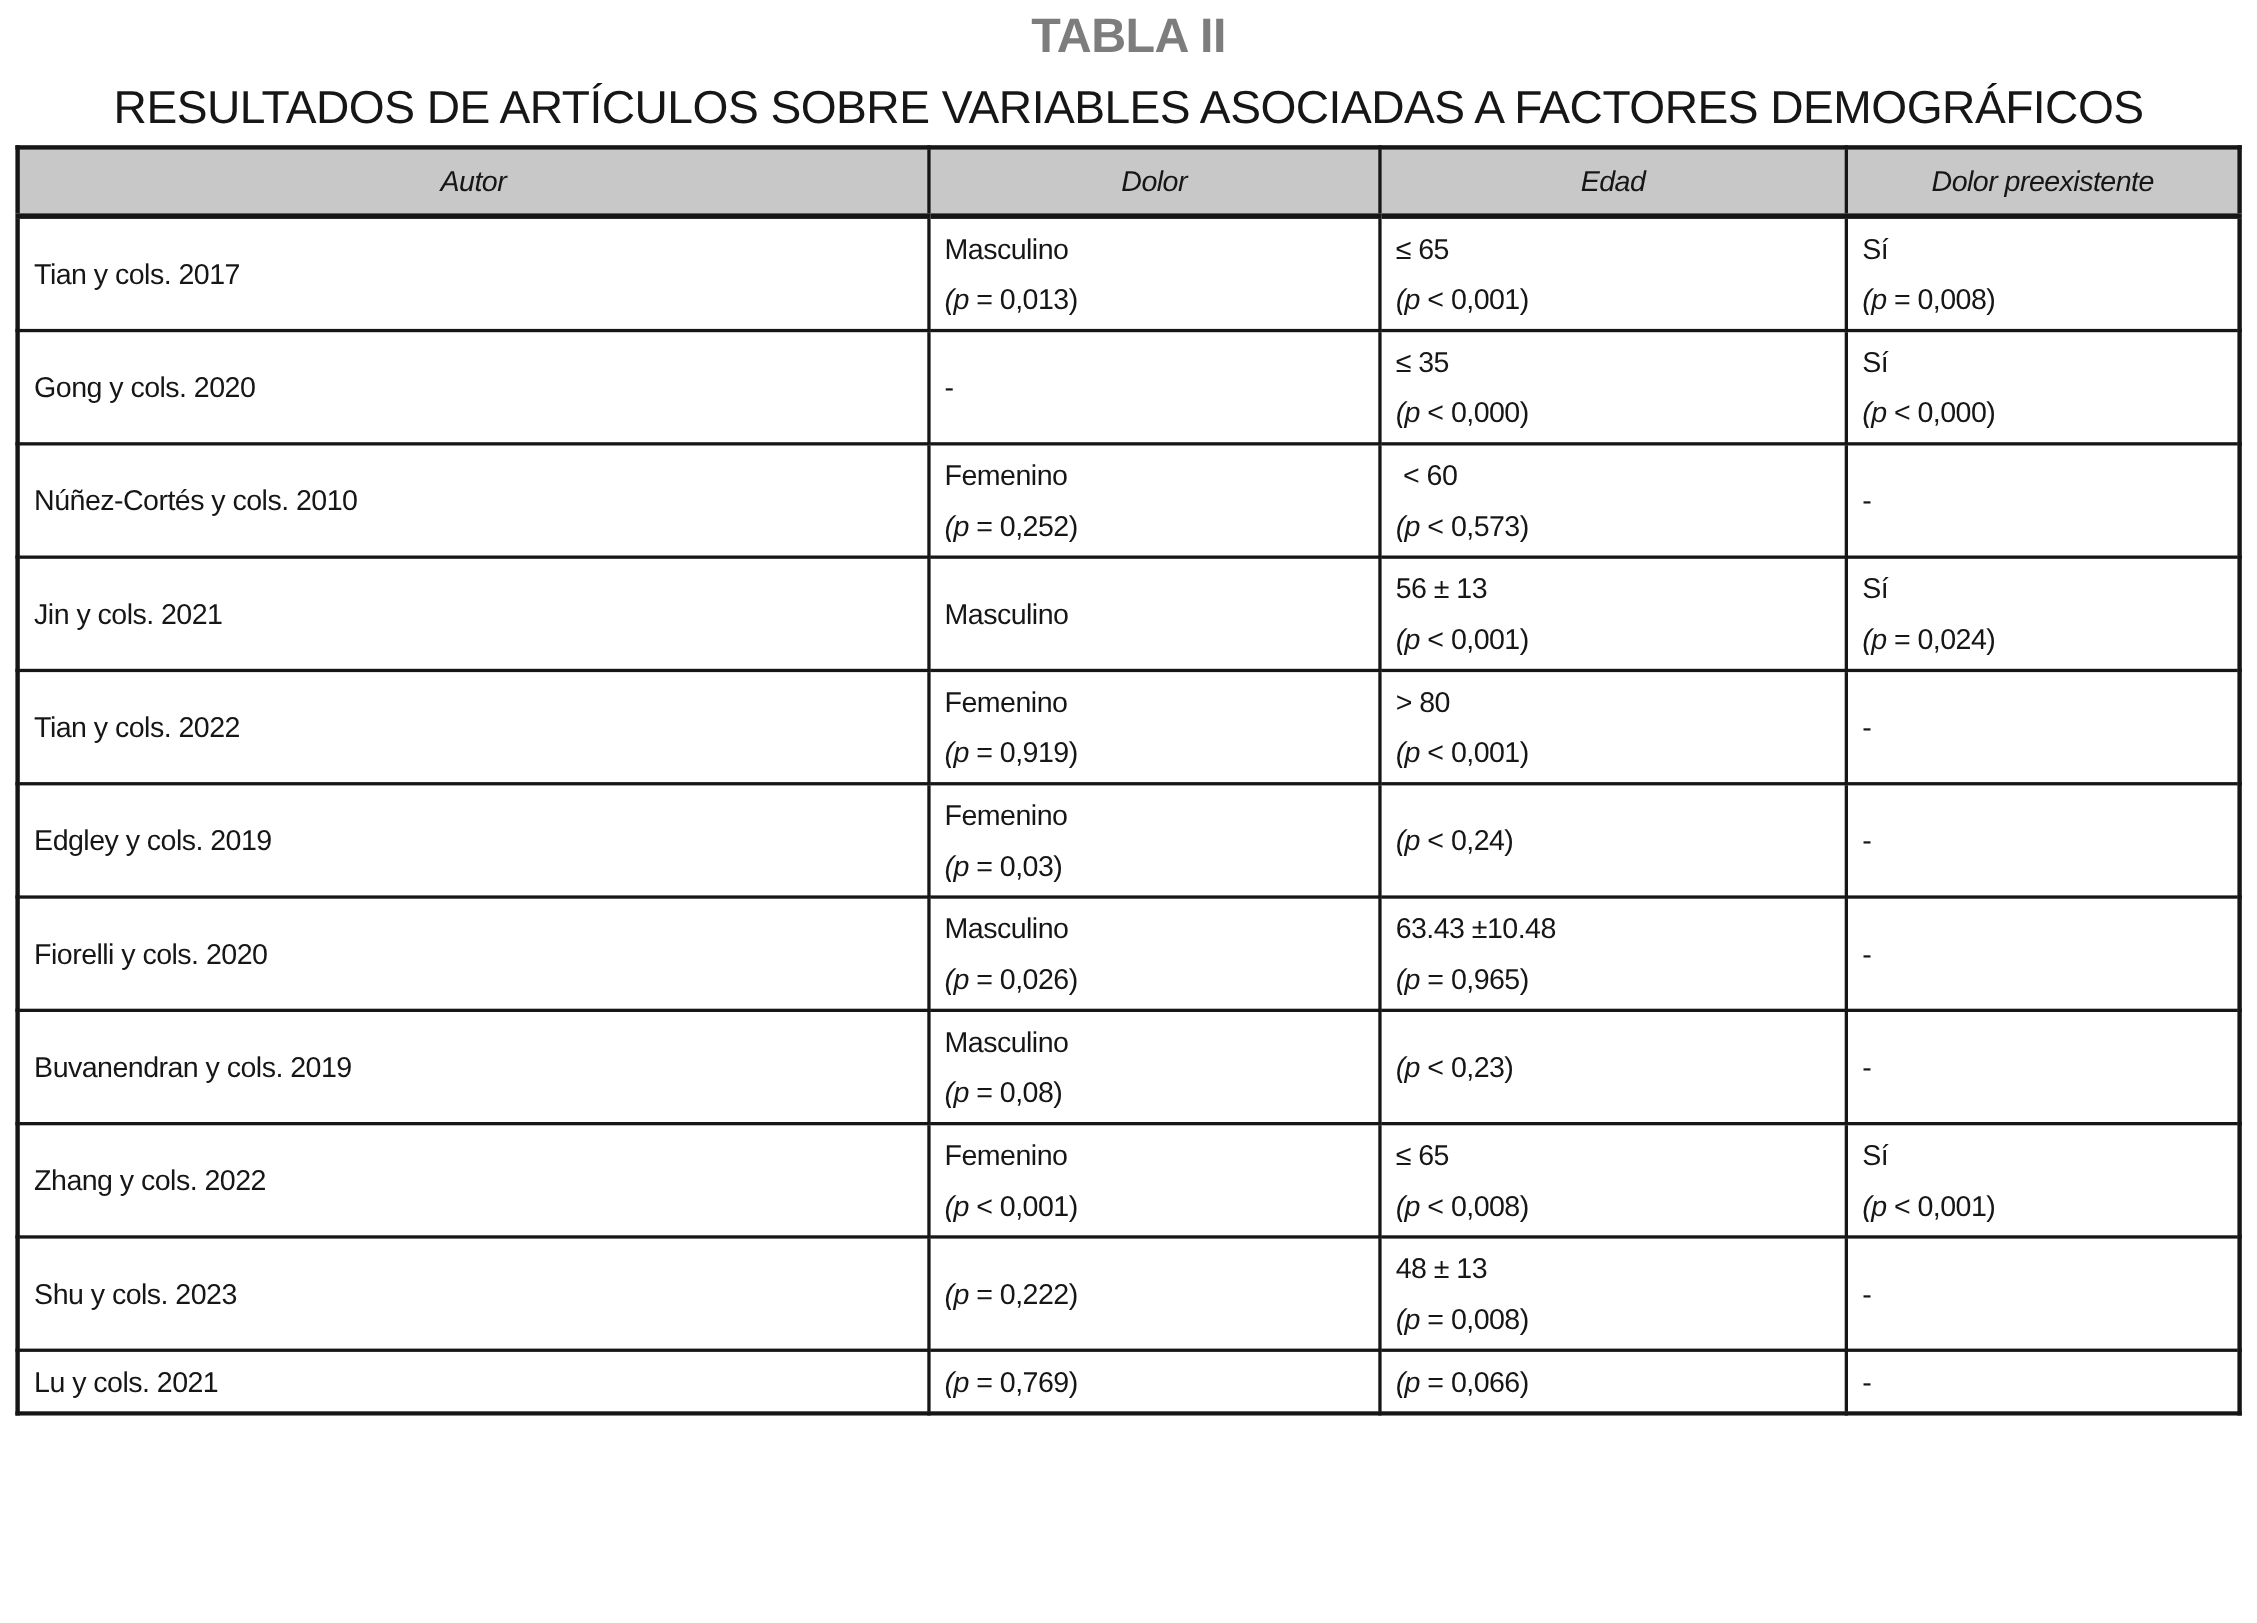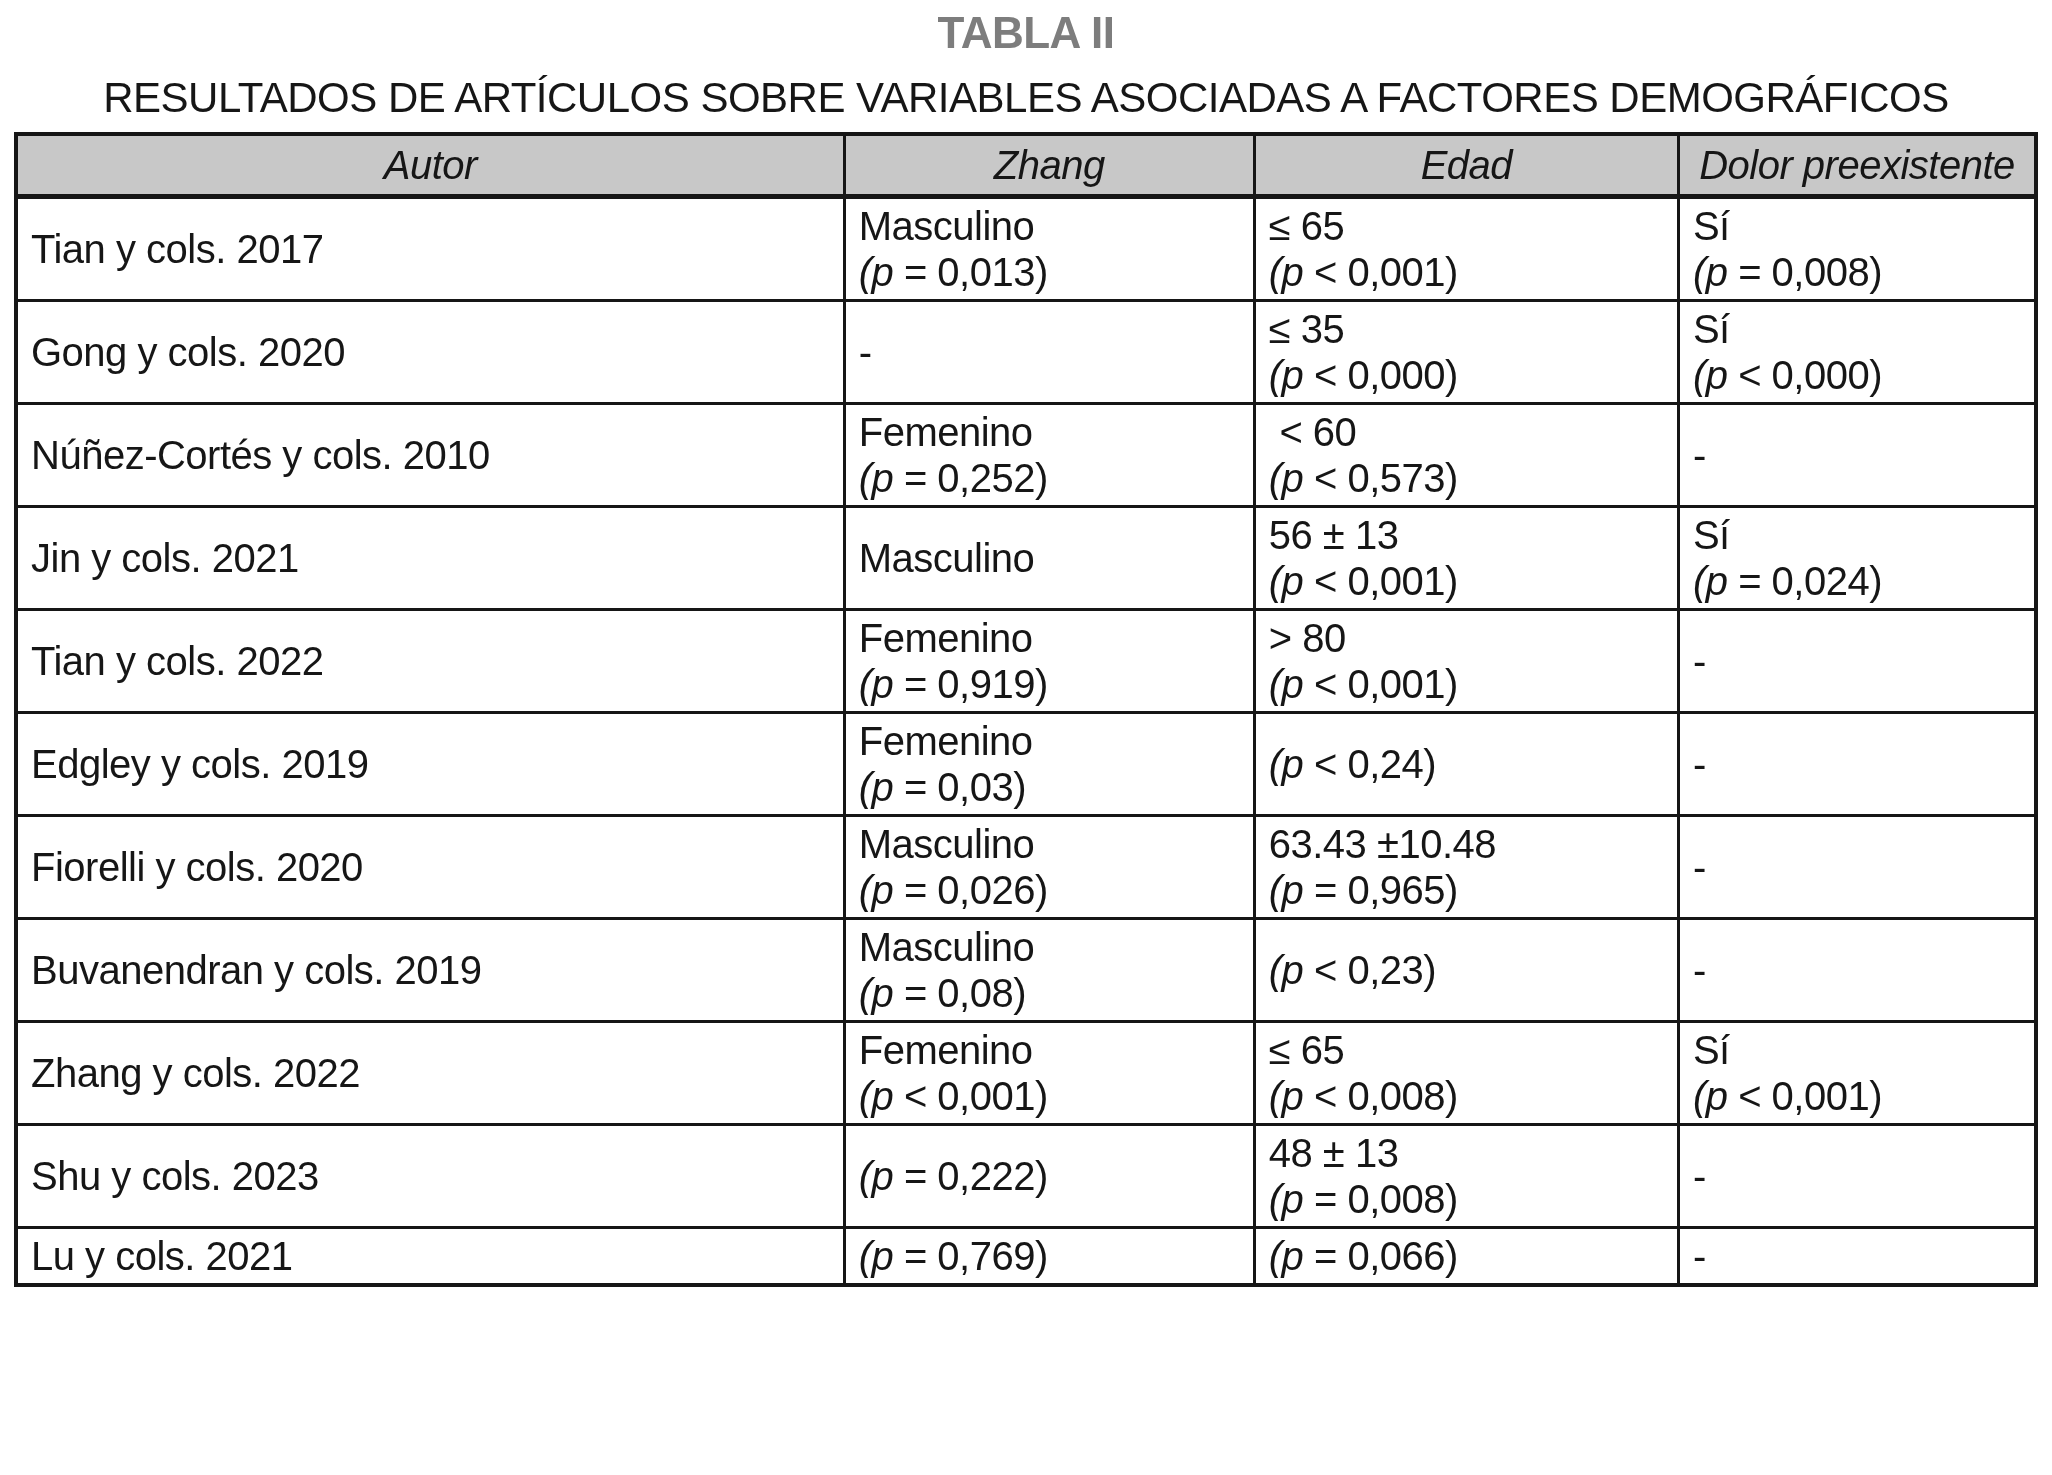--- a/index.html
+++ b/index.html
@@ -40,21 +40,21 @@
     width:2024px;
     margin:0 14px;
     border:4px solid var(--border);
   }
   col.c-autor{width:41.0%;}
   col.c-sexo{width:20.3%;}
   col.c-edad{width:21.0%;}
   col.c-dolor{width:17.7%;}
   th,td{
     border:3px solid var(--border);
-    font-size:40px;
+    font-size:26px;
     letter-spacing:-0.5px;
     vertical-align:middle;
   }
   th{
     background:var(--header-bg);
     font-style:italic;
     font-weight:400;
     text-align:center;
     height:58px;
     border-bottom-width:5px;
@@ -81,21 +81,21 @@
   <table class="results">
     <colgroup>
       <col class="c-autor">
         <col class="c-sexo">
         <col class="c-edad">
         <col class="c-dolor">
     </colgroup>
     <thead>
       <tr id="head-row">
           <th>Autor</th>
-          <th>Zhang</th>
+          <th>Dolor</th>
           <th>Edad</th>
           <th>Dolor preexistente</th>
         </tr>
     </thead>
     <tbody id="table-body">
         <tr>
           <td>
             <div class="line">Tian y cols. 2017</div>
           </td>
           <td>

